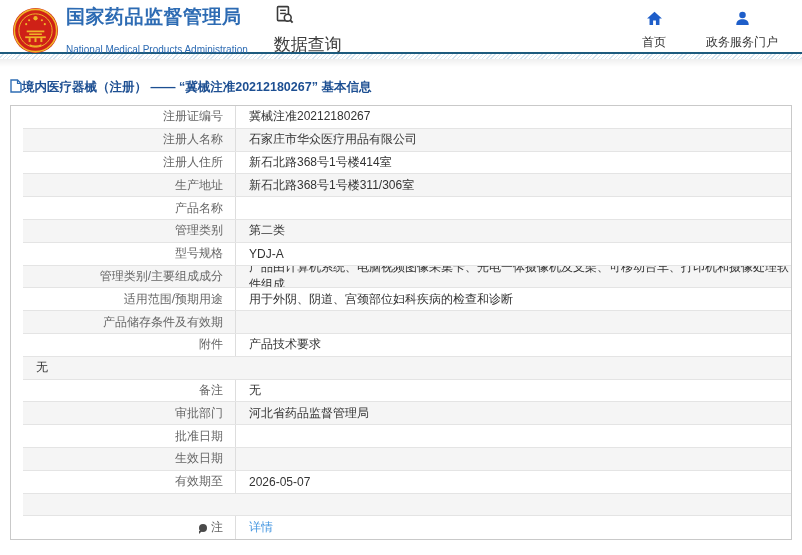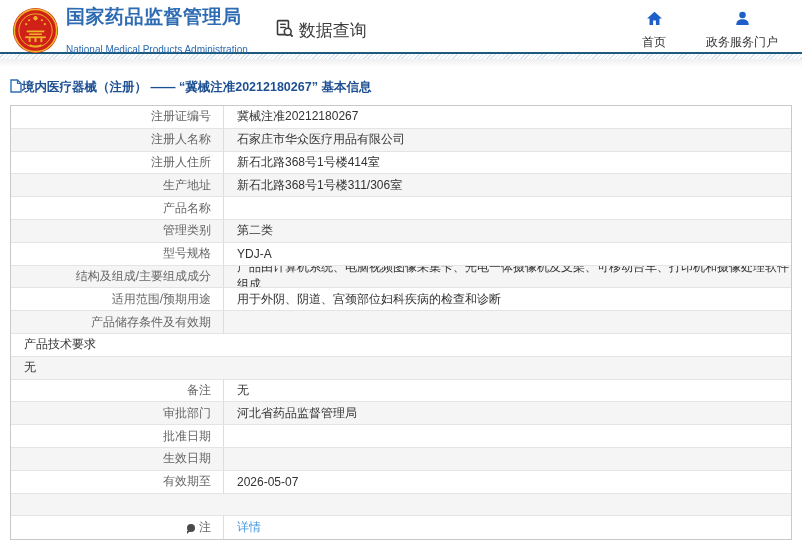--- a/index.html
+++ b/index.html
@@ -5,37 +5,37 @@
   * { margin:0; padding:0; box-sizing:border-box; }
   html,body { width:802px; height:555px; background:#fff; overflow:hidden;
     font-family:"Liberation Sans","DejaVu Sans",sans-serif; }
 
   
   .header { height:52px; display:flex; align-items:center; padding:8px 24px 0 12px; background:#fff; }
   .logo { width:47px; height:47px; flex:0 0 auto; }
   .title-block { margin-left:7px; display:flex; flex-direction:column; justify-content:center; }
   .org-cn { font-size:19px; font-weight:bold; color:#2d6bb3; letter-spacing:0.5px; line-height:1.25; }
   .org-en { font-size:10px; color:#2d6bb3; margin-top:15px; }
-  .dq { display:flex; align-items:center; gap:4px; margin-left:26px; cursor:pointer; }
+  .dq { display:flex; align-items:flex-start; gap:4px; margin-left:26px; cursor:pointer;flex-direction:column; }
   .dq-label { font-size:17px; color:#3d3d3d; }
   .nav { margin-left:auto; display:flex; gap:40px;justify-content:space-between; }
   .nav-item { display:flex; flex-direction:column; align-items:center; gap:3px; cursor:pointer; }
   .nav-item span.lbl { font-size:12px; color:#333; }
 
   
   .band { border-top:2px solid #1d5b7e; height:7px;
     background:repeating-linear-gradient(135deg,#ffffff 0 2px,#d5e4f0 2px 3px); }
   .band-fade { height:8px; background:linear-gradient(to bottom,#efefef,#ffffff); }
 
   
   .breadcrumb { margin:10px 10px 8px; height:20px; display:flex; align-items:center; 
     color:#1d4f92; font-weight:bold; font-size:12.5px; }
 
   
-  .table { margin:6px 10px 0; border:1px solid #c9c9c9; background:#fff; }
+  .table { margin:6px 10px 0; border:1px solid #c9c9c9; background:#fff;padding-left:12px; }
   .row { display:flex; height:22.8px; border-bottom:1px solid #e4e4e4; background:#fff; overflow:hidden; }
   .row:last-child { border-bottom:none; }
   .row:nth-child(even) { background:#f5f5f5; }
   .cell { display:flex; align-items:center; font-size:12px; }
   .cell.label { width:213px; flex:0 0 auto; justify-content:flex-end; gap:4px;
     padding-right:12px; color:#666; border-right:1px solid #dddddd; }
   .cell.value { flex:1; padding-left:13px; color:#333; }
   .detail-link { color:#4596e0; text-decoration:none; cursor:pointer; }
   .note-ic { width:8px; height:8px; border-radius:50%; background:#4a4a4a; display:inline-block; position:relative; }
   .note-ic::after { content:""; position:absolute; left:0; bottom:-2px; width:0; height:0;
@@ -151,37 +151,40 @@
       <div class="cell value">第二类</div>
     </div>
     <div class="row">
       <div class="cell label">
         <span>型号规格</span>
       </div>
       <div class="cell value">YDJ-A</div>
     </div>
     <div class="row">
       <div class="cell label">
-        <span>结构及组成/主要组成成分</span>
+        <span>管理类别/主要组成成分</span>
       </div>
       <div class="cell value">产品由计算机系统、电脑视频图像采集卡、光电一体摄像机及支架、可移动台车、打印机和摄像处理软件组成</div>
     </div>
     <div class="row">
       <div class="cell label">
         <span>适用范围/预期用途</span>
       </div>
       <div class="cell value">用于外阴、阴道、宫颈部位妇科疾病的检查和诊断</div>
     </div>
     <div class="row">
       <div class="cell label">
         <span>产品储存条件及有效期</span>
       </div>
       <div class="cell value"></div>
     </div>
     <div class="row">
+      <div class="cell label">
+        <span>附件</span>
+      </div>
       <div class="cell value">产品技术要求</div>
     </div>
     <div class="row">
       <div class="cell value">无</div>
     </div>
     <div class="row">
       <div class="cell label">
         <span>备注</span>
       </div>
       <div class="cell value">无</div>

